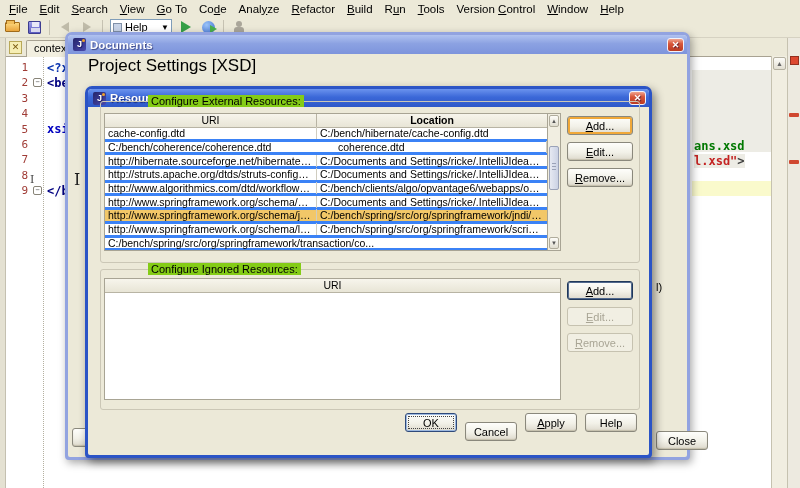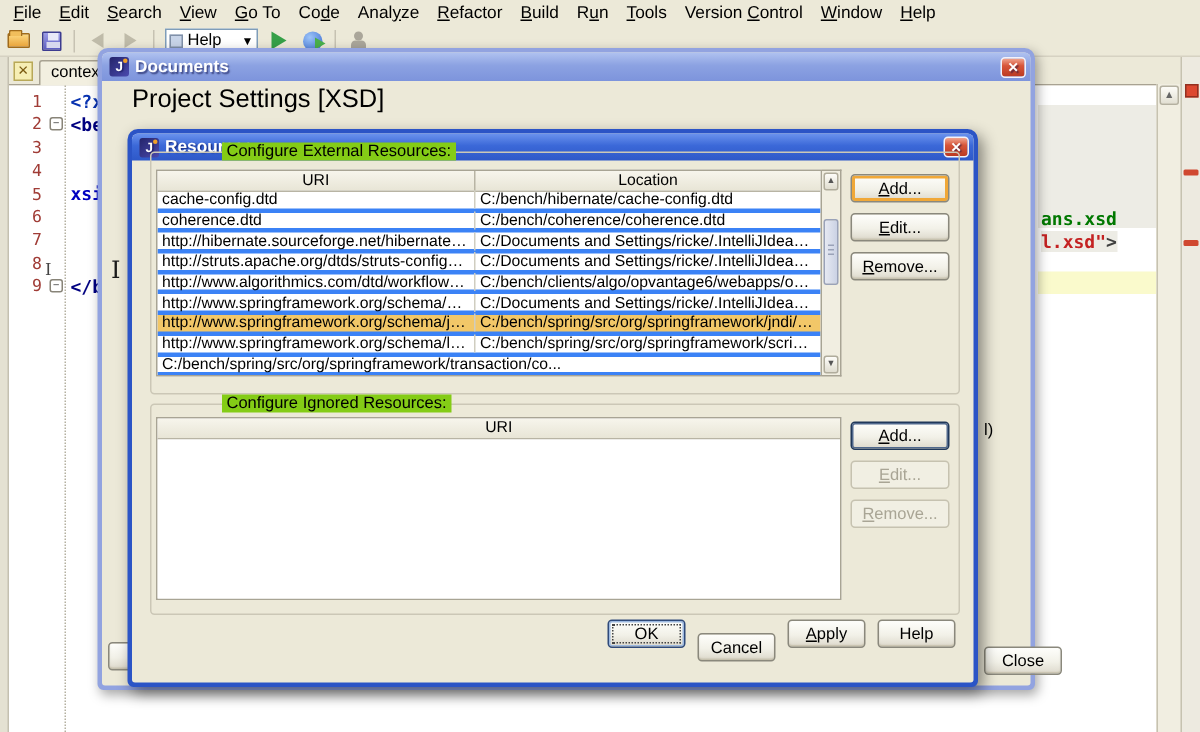--- a/index.html
+++ b/index.html
@@ -79,21 +79,21 @@
   .xp-btn.dark-default { border-color:#20385A; box-shadow:inset 0 0 0 1px #50688C; }
   .xp-btn.disabled { color:#A9A595; border-color:#C6C2B0; background:#F1EFE3; box-shadow:none; }
 
   .groupbox { position:absolute; border:1px solid #CBC7B6; border-radius:3px; }
   .glabel { position:absolute; top:-7px; left:7px; background:#84cc16; padding:0 3px; font-size:11px;margin-left:40px; }
 
   .res-table { position:absolute; background:#fff; border:1px solid #A8A494; overflow:hidden; }
   .thead { height:14px; display:flex; background:linear-gradient(180deg,#F7F5EC,#E8E5D6); border-bottom:1px solid #B8B4A4; font-size:10.5px; }
   .hcell { text-align:center; overflow:hidden; }
   .h-uri { width:212px; border-right:1px solid #B8B4A4; }
-  .h-loc { flex:1; }
+  .h-loc { flex:1;font-weight:bold; }
   .trow { display:flex; height:13.7px; border-bottom:3px solid #3b82f6; font-size:10.5px; align-items:center; }
   .trow.sel { background:#F2C768; }
   .tcell { white-space:nowrap; overflow:hidden; text-overflow:ellipsis; padding:0 3px; }
   .c-uri { width:212px; border-right:1px solid #D0CDC0; flex:none; }
   .c-loc { flex:1; }
 
   .tbl-scroll { position:absolute; width:13px; background:#F1EEE1; border:1px solid #A8A494; border-left:none; }
   .sc-btn { position:absolute; left:1px; width:10px; height:12px; background:linear-gradient(#FDFCF8,#E0DDD0);
             border:1px solid #B0AC9C; border-radius:2px; font-size:6px; line-height:10px; text-align:center; color:#555; }
   .sc-thumb { position:absolute; left:1px; width:10px; background:linear-gradient(90deg,#E6E9F2,#CBD2E4); border:1px solid #9AA2B8; border-radius:2px; }
@@ -223,22 +223,22 @@
       <div class="thead">
         <div class="hcell h-uri">URI</div>
         <div class="hcell h-loc">Location</div>
       </div>
       <div>
           <div class="trow">
             <div class="tcell c-uri">cache-config.dtd</div>
             <div class="tcell c-loc">C:/bench/hibernate/cache-config.dtd</div>
           </div>
           <div class="trow">
+            <div class="tcell c-loc">C:/bench/coherence/coherence.dtd</div>
             <div class="tcell c-uri">coherence.dtd</div>
-            <div class="tcell c-loc">C:/bench/coherence/coherence.dtd</div>
           </div>
           <div class="trow">
             <div class="tcell c-uri">http://hibernate.sourceforge.net/hibernate-mapping-3...</div>
             <div class="tcell c-loc">C:/Documents and Settings/ricke/.IntelliJIdea50/system/...</div>
           </div>
           <div class="trow">
             <div class="tcell c-uri">http://struts.apache.org/dtds/struts-config_1_1.dtd</div>
             <div class="tcell c-loc">C:/Documents and Settings/ricke/.IntelliJIdea50/system/...</div>
           </div>
           <div class="trow">

